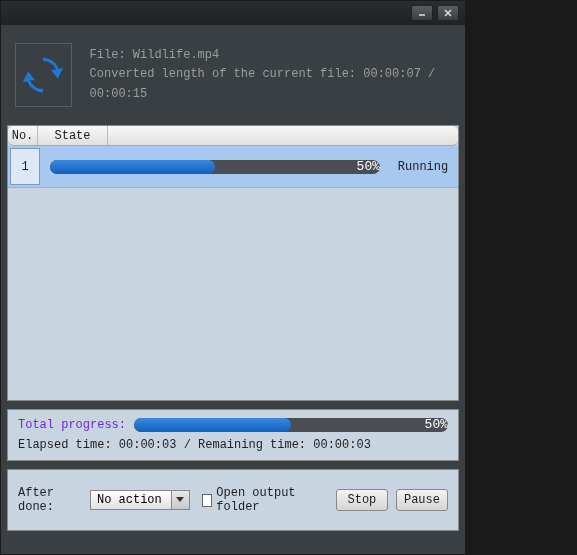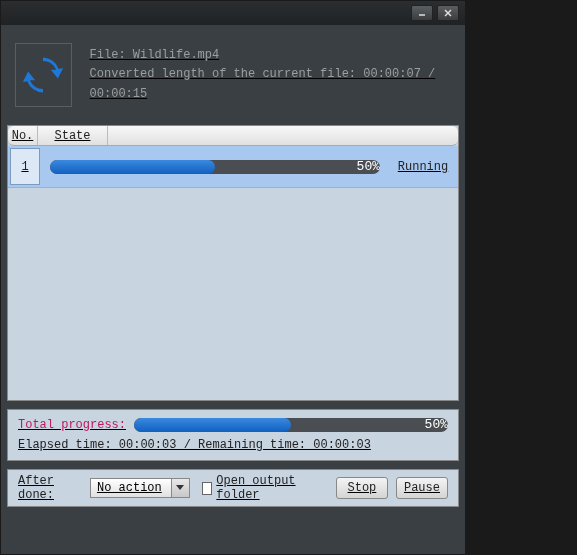--- a/index.html
+++ b/index.html
@@ -1,17 +1,17 @@
 <!DOCTYPE html>
 <html><head>
 <meta charset="utf-8">
 <style>
 * { box-sizing: border-box; margin: 0; padding: 0; }
 body { background: #1a1a1a; font-family: "Courier New", monospace; font-size: 12px; }
-.window { width: 466px; height: 555px; background: #3a3f43; border: 1px solid #1a1a1a; position: relative; text-decoration: underline; }
+.window { width: 466px; height: 555px; background: #3a3f43; border: 1px solid #1a1a1a; position: relative; }
 .titlebar { height: 24px; background: linear-gradient(to bottom, #2a2e31, #1f2225); display: flex; justify-content: flex-end; align-items: center; padding-right: 6px; gap: 4px; }
 .titlebar-btn { width: 22px; height: 16px; background: linear-gradient(to bottom, #5a5e61, #3a3e41); border: 1px solid #222; border-radius: 2px; display: flex; align-items: center; justify-content: center; cursor: pointer; }
 .titlebar-btn svg { width: 10px; height: 10px; }
 .info-panel { padding: 18px 14px 18px 14px; display: flex; align-items: center; gap: 18px; }
 .spinner-box { width: 64px; height: 64px; border: 1px solid #5a5e61; display: flex; align-items: center; justify-content: center; background: #3a3f43; }
 .spinner-box svg { width: 42px; height: 42px; }
 .info-text { color: #9a9e9f; line-height: 1.6; }
 .table-container { margin: 0 6px; background: #c8d4e0; border: 1px solid #888; height: 276px; overflow: hidden; }
 .table-header { display: flex; background: linear-gradient(to bottom, #f8f8f8, #e0e0e0); border-bottom: 1px solid #aaa; height: 20px; border-radius: 6px; }
 .th { border-right: 1px solid #bbb; display: flex; align-items: center; justify-content: center; font-family: "Courier New", monospace; font-size: 12px; color: #222; }
@@ -23,24 +23,24 @@
 .td { display: flex; align-items: center; justify-content: center; font-family: "Courier New", monospace; font-size: 12px; color: #222; height: 100%; }
 .td-no { width: 30px; border: 1px solid #7a9ac0; background: #dce8f5; margin: 2px; height: calc(100% - 4px); }
 .td-file { width: 110px; padding-left: 6px; justify-content: flex-start; }
 .td-progress { flex: 1; padding: 0 8px; }
 .td-state { width: 70px; }
 .progress-bar { width: 100%; height: 14px; background: #4a4e52; border-radius: 7px; position: relative; overflow: hidden; }
 .progress-fill { height: 100%; background: linear-gradient(to bottom, #3a8ae0, #1060c0); border-radius: 7px; position: absolute; left: 0; top: 0; }
 .progress-label { position: absolute; width: 100%; text-align: right; color: #fff; font-size: 13px; line-height: 14px; }
 .total-section { margin: 8px 6px 0 6px; padding: 8px 10px; background: #c8d4e0; border: 1px solid #888; }
 .total-row { display: flex; align-items: center; gap: 8px; margin-bottom: 6px; }
-.total-label { color: #be185d; font-family: "Courier New", monospace; white-space: nowrap; }
+.total-label { color: #6d28d9; font-family: "Courier New", monospace; white-space: nowrap; }
 .total-progress-bar { flex: 1; height: 14px; background: #4a4e52; border-radius: 7px; position: relative; overflow: hidden; }
 .elapsed-row { color: #222; font-family: "Courier New", monospace; }
-.footer { margin: 8px 6px 6px 6px; padding: 4px 10px; background: #c8d4e0; border: 1px solid #888; display: flex; align-items: center; gap: 8px; }
+.footer { margin: 8px 6px 6px 6px; padding: 16px 10px; background: #c8d4e0; border: 1px solid #888; display: flex; align-items: center; gap: 8px; }
 .footer-label { color: #222; font-family: "Courier New", monospace; }
 .dropdown { width: 120px; height: 20px; background: linear-gradient(to bottom, #fff, #e0e0e0); border: 1px solid #888; display: flex; align-items: center; padding: 0 6px; position: relative; cursor: pointer; font-family: "Courier New", monospace; font-size: 12px; }
 .dropdown-arrow { position: absolute; right: 0; top: 0; width: 18px; height: 100%; background: linear-gradient(to bottom, #e8e8e8, #c8c8c8); border-left: 1px solid #888; display: flex; align-items: center; justify-content: center; }
 .checkbox-wrap { display: flex; align-items: center; gap: 4px; margin-left: 4px; }
 .checkbox { width: 13px; height: 13px; background: #fff; border: 1px solid #666; cursor: pointer; }
 .spacer { flex: 1; }
 .btn { width: 64px; height: 22px; background: linear-gradient(to bottom, #f4f4f4, #d4d4d4); border: 1px solid #888; border-radius: 3px; display: flex; align-items: center; justify-content: center; cursor: pointer; font-family: "Courier New", monospace; font-size: 12px; color: #222; }
 </style>
 </head>
 <body>

